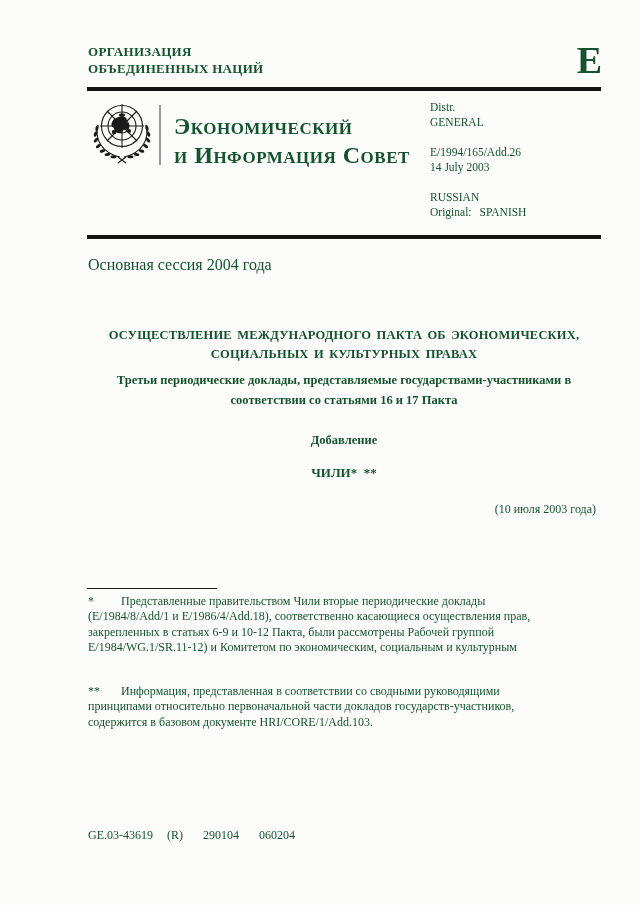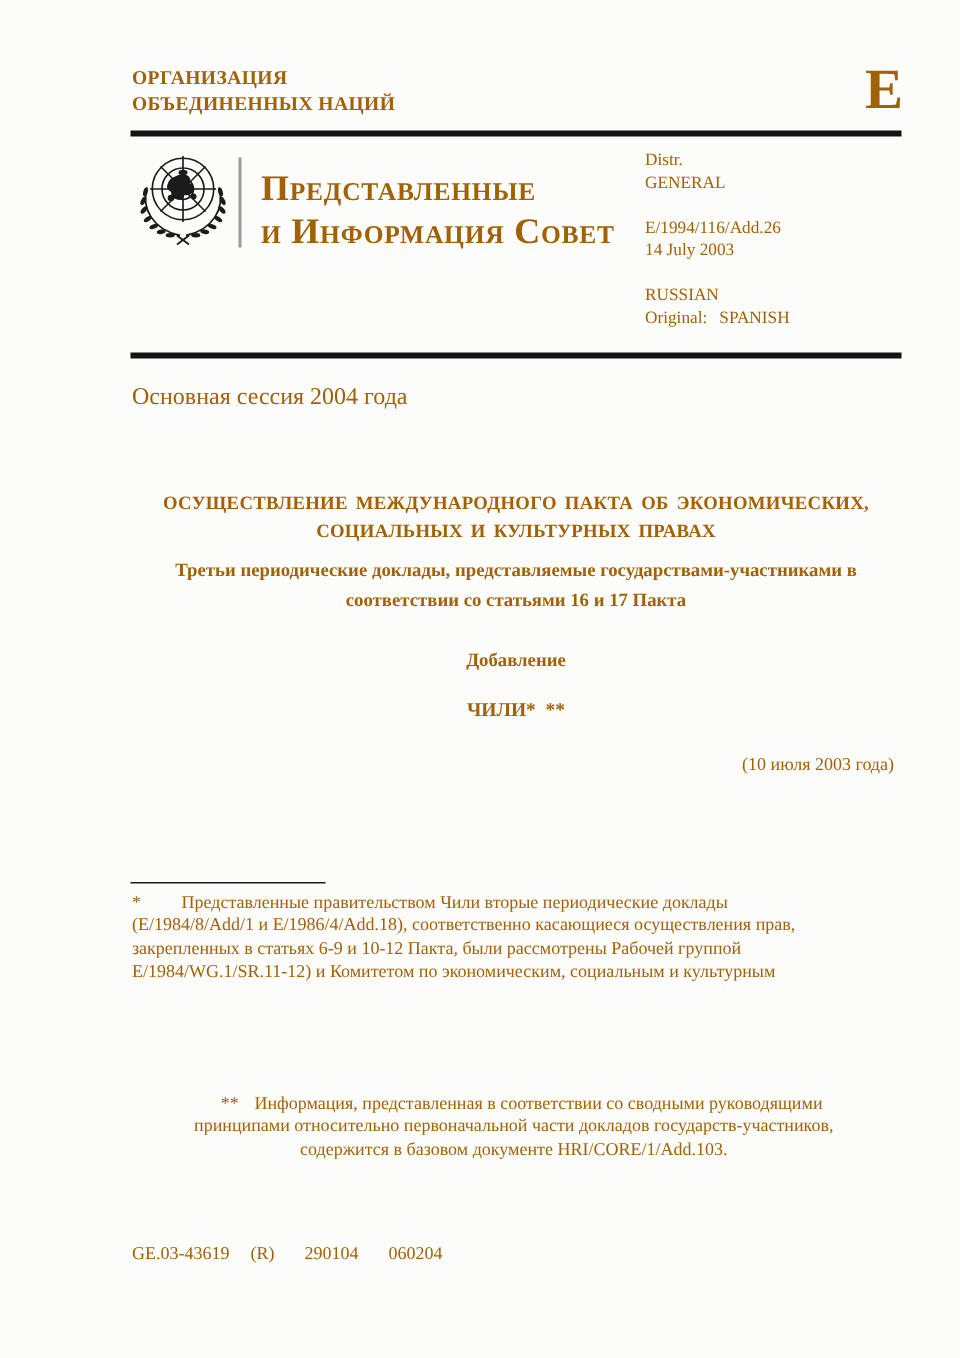--- a/index.html
+++ b/index.html
@@ -1,18 +1,18 @@
 <!DOCTYPE html>
 <html><head>
 <meta charset="utf-8">
 <style>
   html,body{margin:0;padding:0;background:#e8e8e8;}
   .page{
     position:relative;width:640px;height:905px;margin:0 auto;
-    background:#fcfcfb;color:#a16207;
+    background:#fcfcfb;color:#14532d;
     font-family:"Liberation Serif","DejaVu Serif",serif;
     overflow:hidden;
   }
   .abs{position:absolute;}
 
   
   .org-name{left:88px;top:44px;font-size:13px;font-weight:700;line-height:16.5px;letter-spacing:.3px;}
   .doc-letter{right:38px;top:40px;font-size:38px;font-weight:700;line-height:40px;}
   .rule{background:#141414;height:4px;left:87px;width:514px;}
   .rule-top{top:87px;}
@@ -37,21 +37,21 @@
   .doc-title{top:326px;font-size:12.5px;font-weight:700;line-height:18.5px;word-spacing:2px;letter-spacing:.2px;}
   .doc-subtitle{top:371px;font-size:12.5px;font-weight:700;line-height:19.5px;}
   .addendum{top:433px;font-size:12.5px;font-weight:700;}
   .country{top:465px;font-size:13px;font-weight:700;white-space:pre;}
   .dateline{left:87px;width:509px;top:502px;font-size:12px;text-align:right;}
 
   
   .fn-rule{left:87px;top:588px;width:130px;height:1.4px;background:#1a1a1a;}
   .fn{left:88px;width:509px;font-size:12px;line-height:15.3px;}
   .fn-1{top:594px;}
-  .fn-2{top:728px;text-align:center;}
+  .fn-2{top:684px;}
   .fn .line{display:block;}
   .fn-marker{display:inline-block;width:33px;}
 
   .footer{left:88px;top:812px;font-size:12px;}
   .footer span{display:inline-block;margin-top:16px;}
   .footer .code{margin-right:14px;}
   .footer .langcode{margin-right:20px;}
   .footer .num1{margin-right:20px;}
 </style>
 </head>
@@ -106,31 +106,31 @@
         <ellipse cx="55.5" cy="50" rx="3" ry="1.5" transform="rotate(20 55.5 50)"></ellipse>
         <ellipse cx="50.5" cy="53.5" rx="3" ry="1.5" transform="rotate(10 50.5 53.5)"></ellipse>
         <ellipse cx="44.5" cy="55.8" rx="3" ry="1.5"></ellipse>
       </g>
     </svg>
   </div>
 
   <div class="abs vdivider"></div>
 
   <div class="abs council">
-    <span style="display:block">Представленные</span>
+    <span style="display:block">Экономический</span>
     <span style="display:block">и Информация Совет</span>
   </div>
 
   <div class="abs distr">
     <div class="group">
       <span class="line">Distr.</span>
       <span class="line">GENERAL</span>
     </div>
     <div class="group">
-      <span class="line">E/1994/116/Add.26</span>
+      <span class="line">E/1994/165/Add.26</span>
       <span class="line">14 July 2003</span>
     </div>
     <div class="group">
       <span class="line">RUSSIAN</span>
       <span class="line"><span>Original:</span><span class="orig-lang">SPANISH</span></span>
     </div>
   </div>
 
   <div class="abs rule rule-mid"></div>
 

